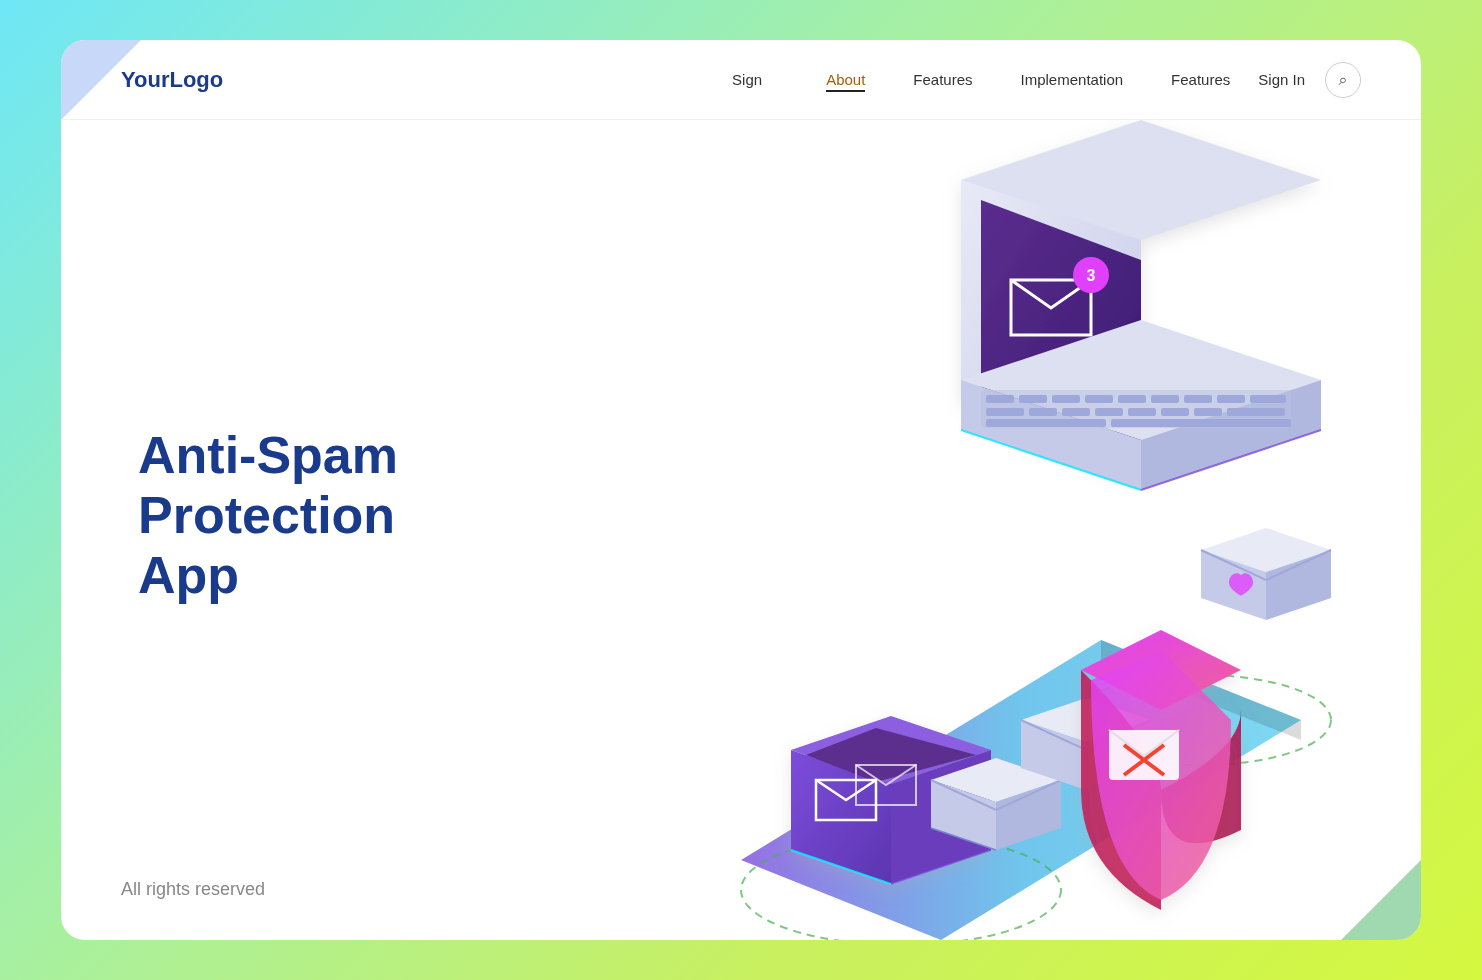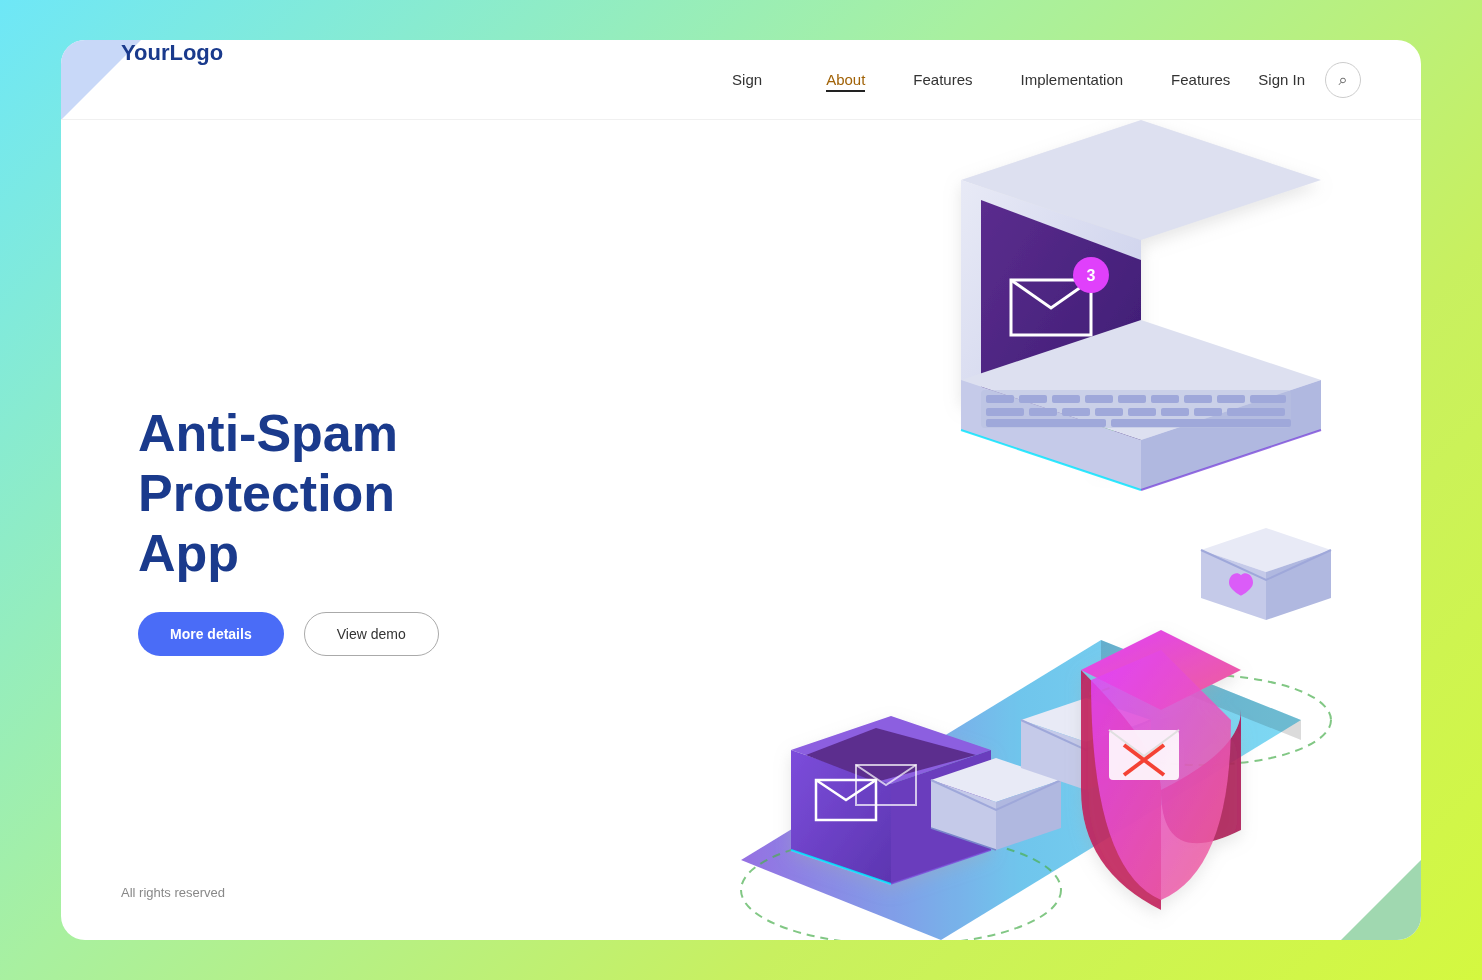--- a/index.html
+++ b/index.html
@@ -39,20 +39,21 @@
       bottom: 0; right: 0;
       width: 0; height: 0;
       border-bottom: 80px solid #a0d8b0;
       border-left: 80px solid transparent;
       z-index: 1;
     }
 
     
     .header {
       display: flex;
+      align-items: center;
       padding: 0 60px;
       height: 80px;
       border-bottom: 1px solid #f0f0f0;
       position: relative;
       z-index: 10;
     }
 
     .logo {
       font-size: 22px;
       font-weight: 700;
@@ -177,21 +178,21 @@
       padding: 13px 32px;
       font-size: 14px;
       font-weight: 500;
       cursor: pointer;
     }
 
     .footer-text {
       position: absolute;
       bottom: 40px;
       left: 60px;
-      font-size: 13px;
+      font-size: 18px;
       color: #888;
     }
 
     
     .right-illustration {
       flex: 1;
       position: relative;
       overflow: hidden;
     }
 
@@ -228,24 +229,20 @@
       <div class="search-icon-btn">
         <span>⌕</span>
       </div>
     </div>
   </header>
 
   <main class="main">
 
     <div class="left-content">
       <h1 class="hero-title">Anti-Spam Protection App</h1>
-      <div class="button-group">
-        <button class="btn-primary">More details</button>
-        <button class="btn-outline">View demo</button>
-      </div>
     </div>
 
     <div class="right-illustration">
       <svg class="illustration-svg" viewBox="0 0 820 860" xmlns="http://www.w3.org/2000/svg">
         <defs>
           <linearGradient id="laptopScreen" x1="0%" y1="0%" x2="100%" y2="100%">
             <stop offset="0%" style="stop-color:#5b2d8e;stop-opacity:1"></stop>
             <stop offset="100%" style="stop-color:#3a1a70;stop-opacity:1"></stop>
           </linearGradient>
           <linearGradient id="trackGrad" x1="0%" y1="0%" x2="100%" y2="0%">

